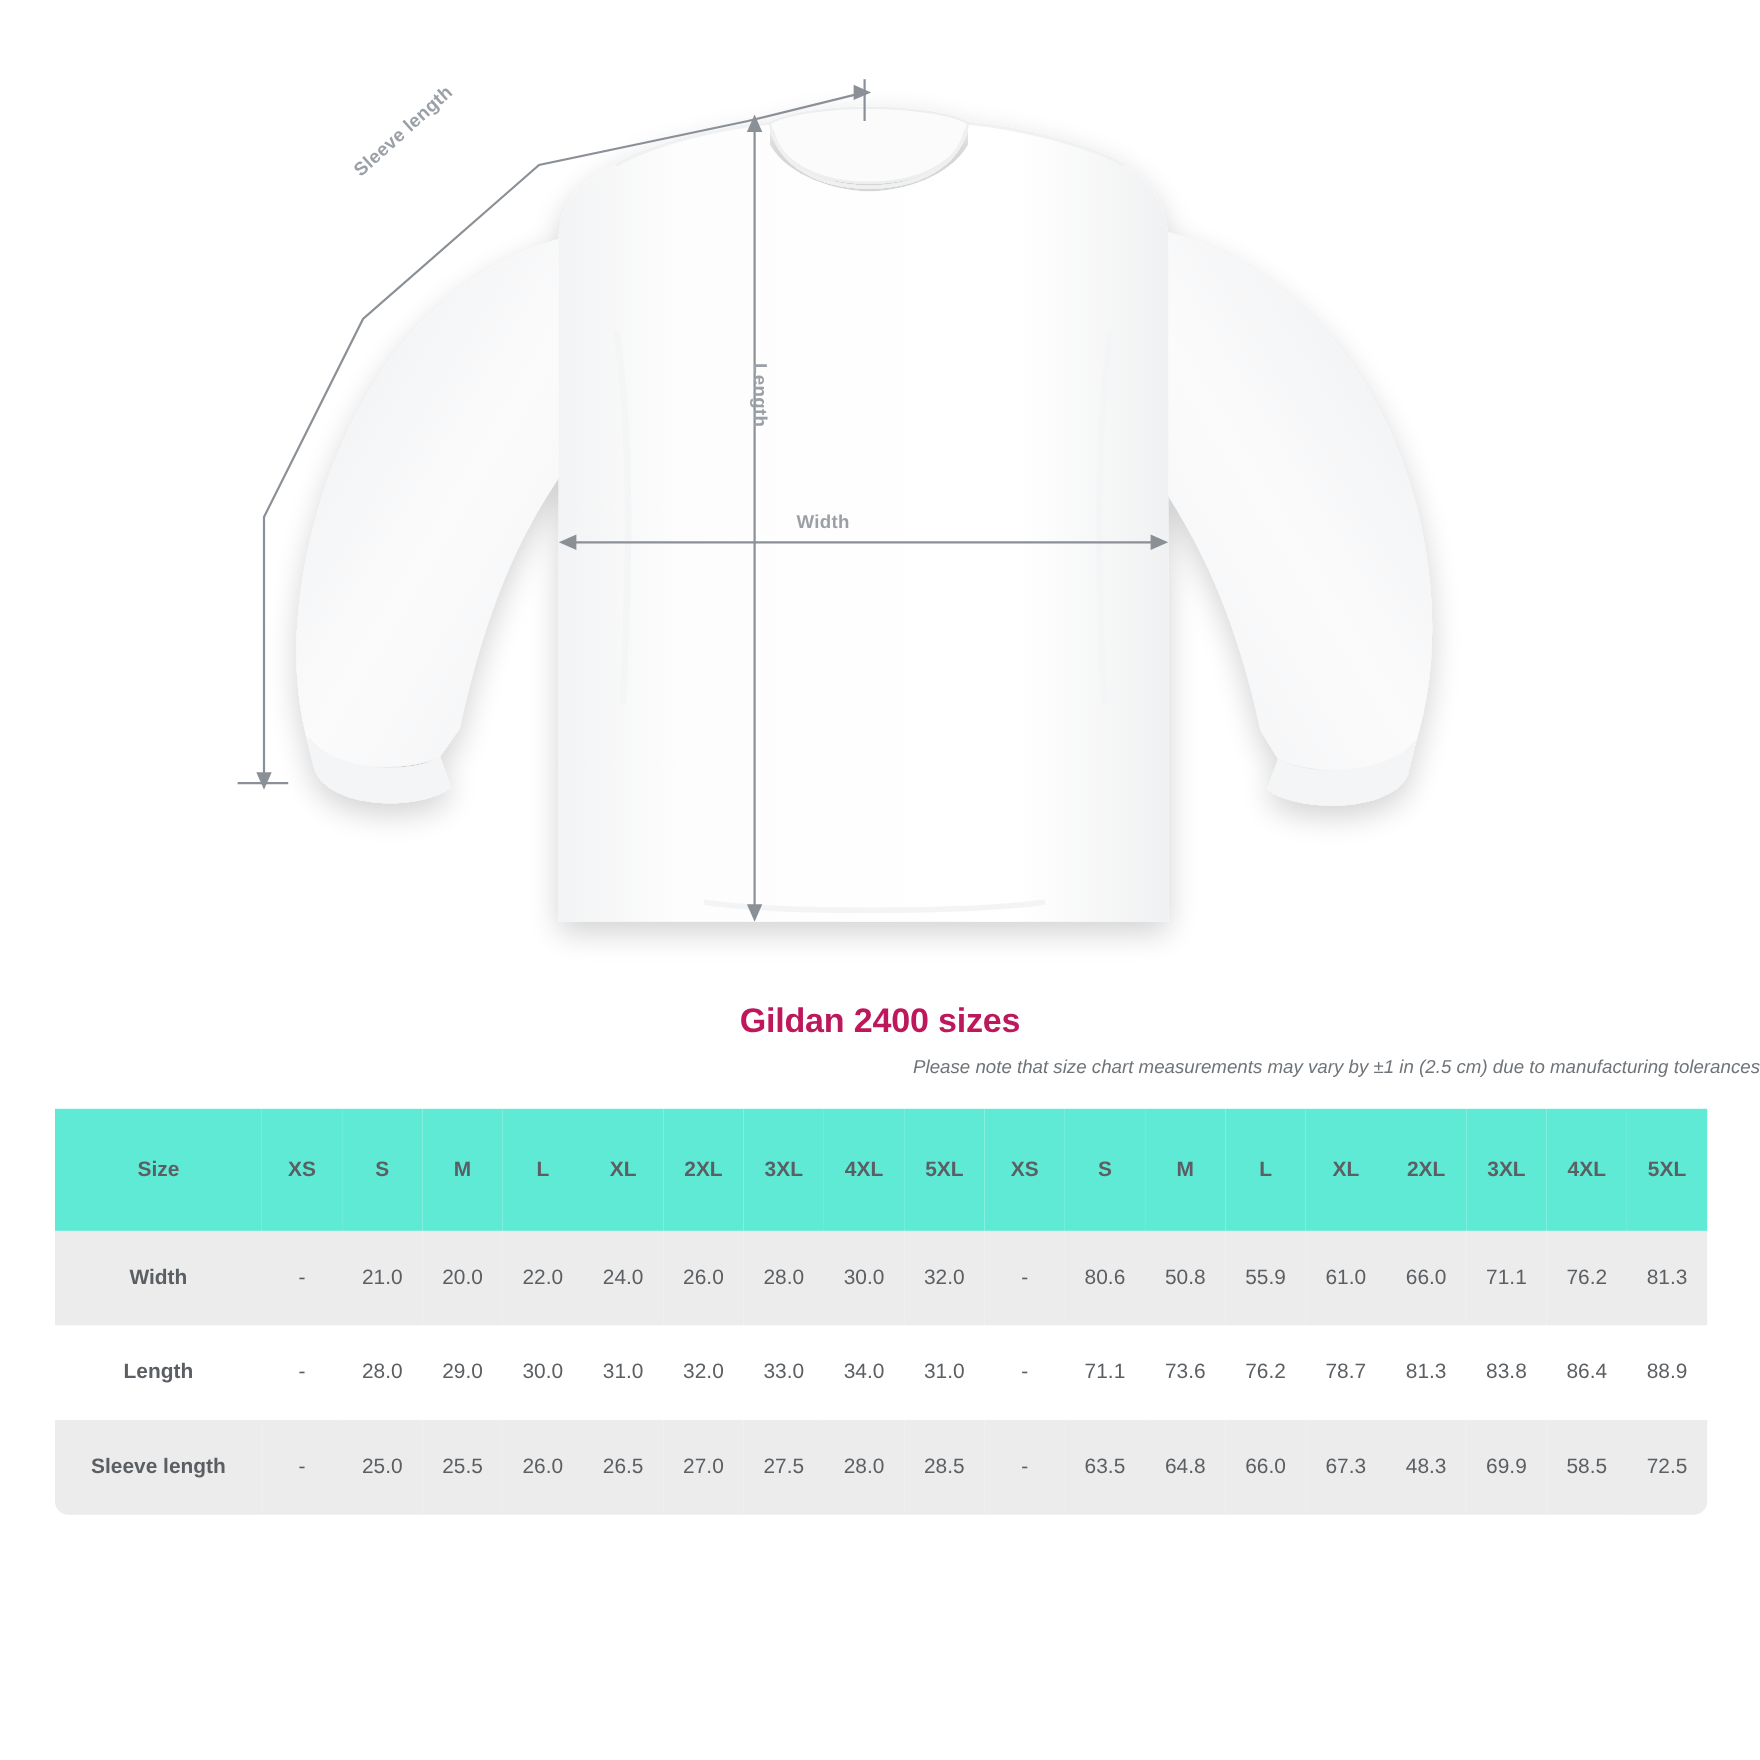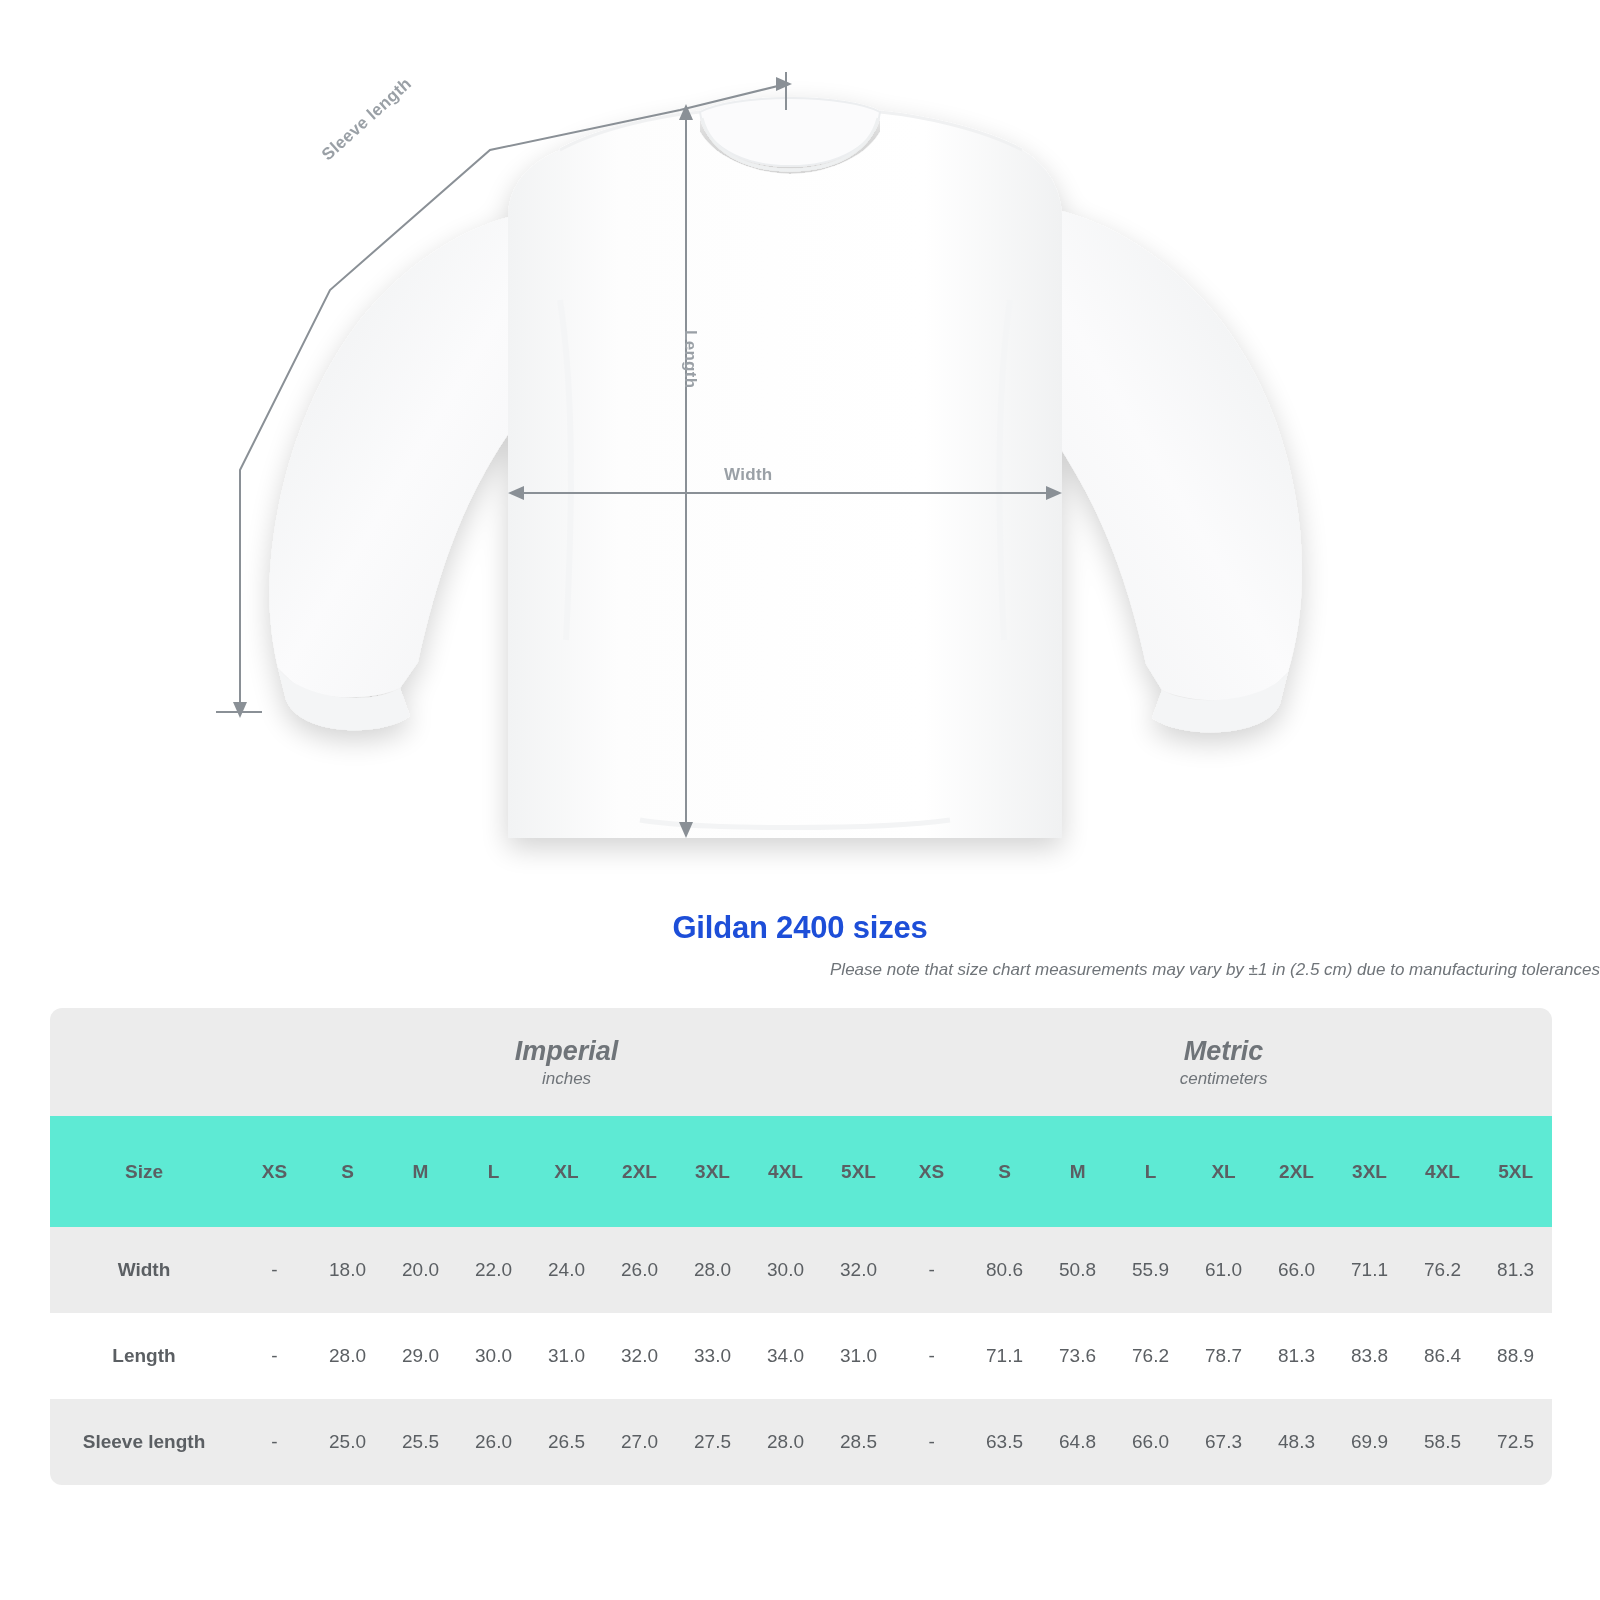--- a/index.html
+++ b/index.html
@@ -55,21 +55,21 @@
 
   
   .title-block {
     width: 1600px;
     text-align: center;
     margin-top: 10px;
   }
   .chart-title {
     font-size: 31px;
     font-weight: bold;
-    color: #1d4ed8;
+    color: #be185d;
     margin: 0 0 14px 0;
     letter-spacing: -0.2px;
   }
   .chart-note {
     font-size: 17px;
     font-style: italic;
     color: #6f7479;
     margin: 0;
     text-align: right;
   }
@@ -250,31 +250,20 @@
         <col class="col-cell">
         <col class="col-cell">
         <col class="col-cell">
       <col class="col-cell">
         <col class="col-cell">
         <col class="col-cell">
         <col class="col-cell">
         <col class="col-cell">
     </colgroup>
     <tbody>
-      <tr class="unit-head">
-        <td></td>
-        <td colspan="9">
-          <div class="unit-name">Imperial</div>
-          <div class="unit-sub">inches</div>
-        </td>
-        <td colspan="9">
-          <div class="unit-name">Metric</div>
-          <div class="unit-sub">centimeters</div>
-        </td>
-      </tr>
 
       <tr class="size-head">
         <td>Size</td>
         <td>XS</td>
         <td>S</td>
         <td>M</td>
         <td>L</td>
         <td>XL</td>
         <td>2XL</td>
         <td>3XL</td>
@@ -287,21 +276,21 @@
         <td>XL</td>
         <td>2XL</td>
         <td>3XL</td>
         <td>4XL</td>
         <td>5XL</td>
       </tr>
 
       <tr class="data-row shaded">
         <td class="row-label">Width</td>
         <td>-</td>
-        <td>18.0</td>
+        <td>21.0</td>
         <td>20.0</td>
         <td>22.0</td>
         <td>24.0</td>
         <td>26.0</td>
         <td>28.0</td>
         <td>30.0</td>
         <td>32.0</td>
         <td>-</td>
         <td>80.6</td>
         <td>50.8</td>

